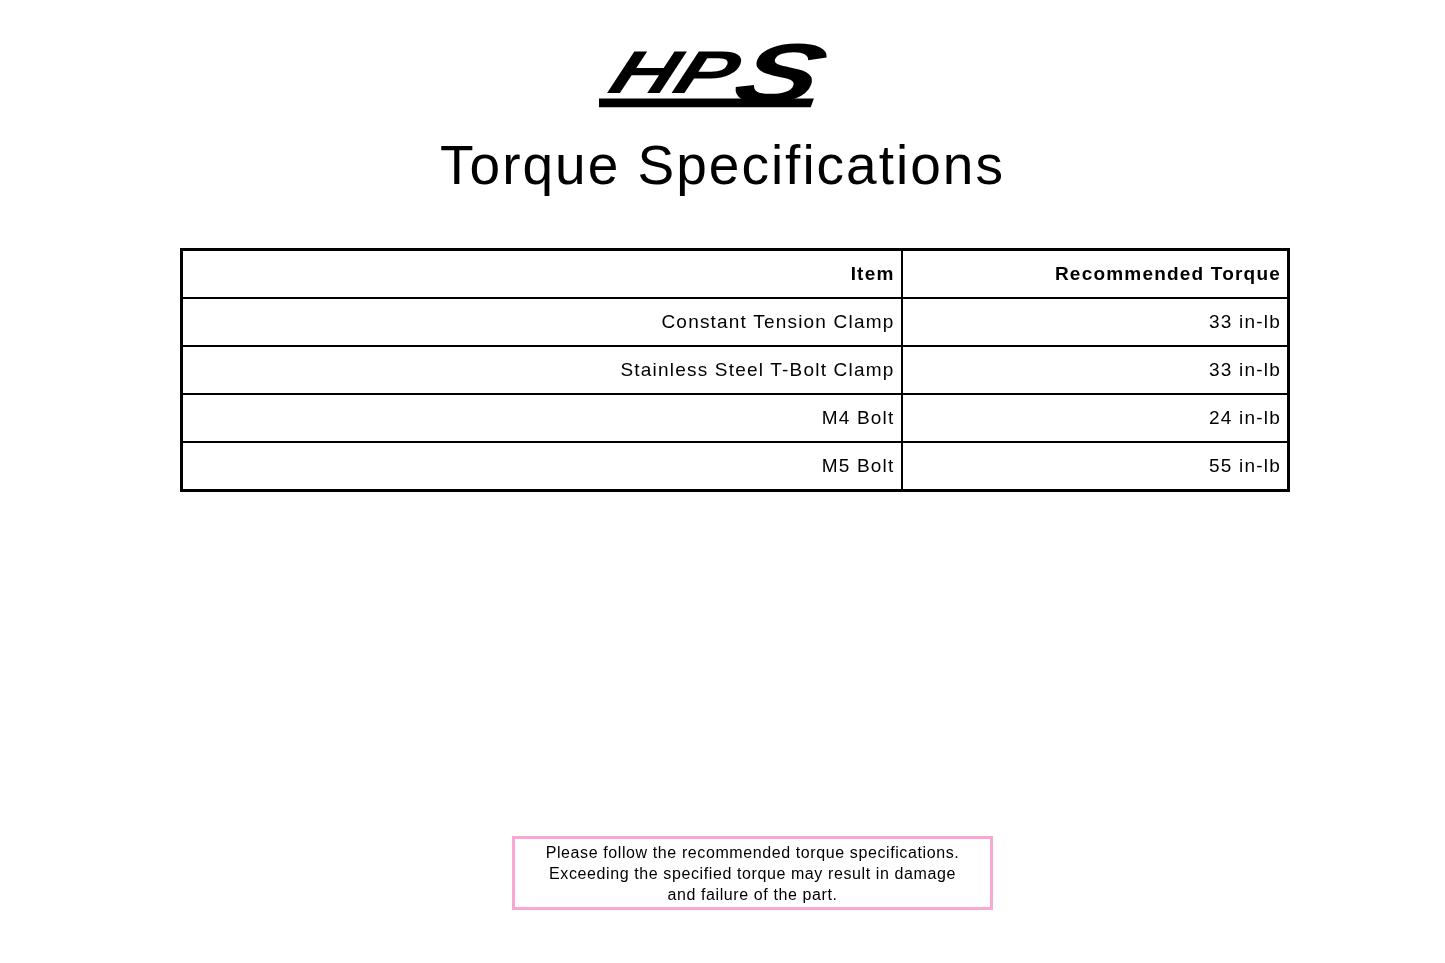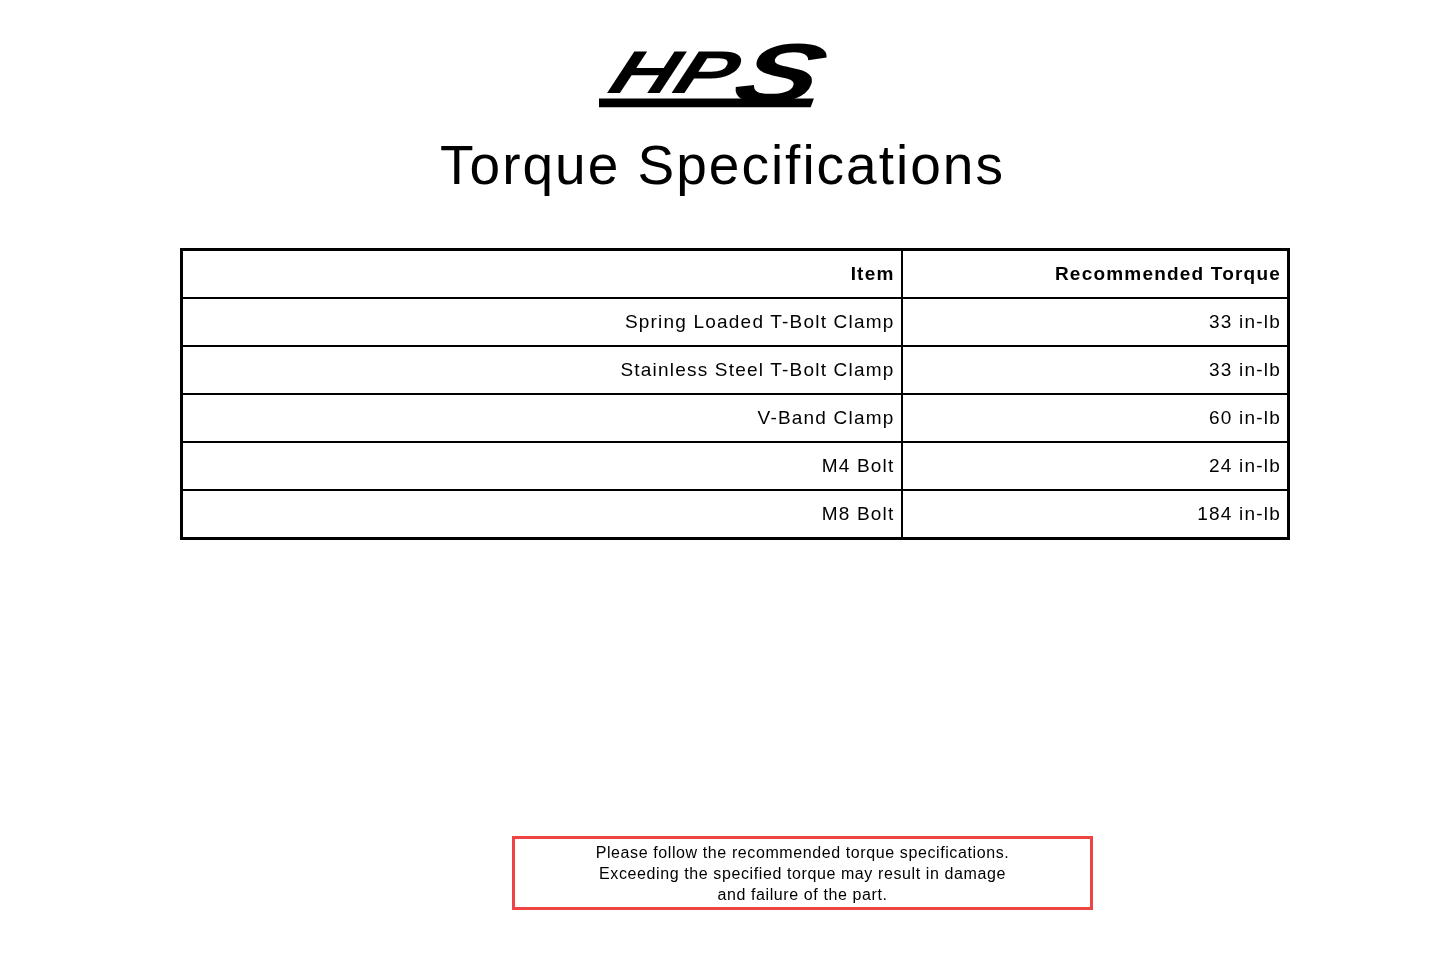--- a/index.html
+++ b/index.html
@@ -70,24 +70,24 @@
     font-weight: normal;
   }
   .col-item   { width: 720px; }
   .col-torque { width: 387px; }
 
   
   .note-box {
     position: absolute;
     left: 512px;
     top: 836px;
-    width: 581px;
+    width: 481px;
     height: 74px;
     box-sizing: border-box;
-    border: 3px solid #ef4444;
+    border: 3px solid #f9a8d4;
     display: flex;
     flex-direction: column;
     justify-content: center;
     align-items: center;
     text-align: center;
     font-size: 16px;
     line-height: 21px;
     letter-spacing: 0.6px;
   }
 </style>
@@ -112,38 +112,34 @@
     <col class="col-torque">
   </colgroup>
   <thead>
     <tr>
       <th>Item</th>
       <th>Recommended Torque</th>
     </tr>
   </thead>
   <tbody>
     <tr>
-      <td>Spring Loaded T-Bolt Clamp</td>
+      <td>Constant Tension Clamp</td>
       <td>33 in-lb</td>
     </tr>
     <tr>
       <td>Stainless Steel T-Bolt Clamp</td>
       <td>33 in-lb</td>
     </tr>
     <tr>
-      <td>V-Band Clamp</td>
-      <td>60 in-lb</td>
-    </tr>
-    <tr>
       <td>M4 Bolt</td>
       <td>24 in-lb</td>
     </tr>
     <tr>
-      <td>M8 Bolt</td>
-      <td>184 in-lb</td>
+      <td>M5 Bolt</td>
+      <td>55 in-lb</td>
     </tr>
   </tbody>
 </table>
 
 <div class="note-box">
   <div>Please follow the recommended torque specifications.</div>
   <div>Exceeding the specified torque may result in damage</div>
   <div>and failure of the part.</div>
 </div>
 

